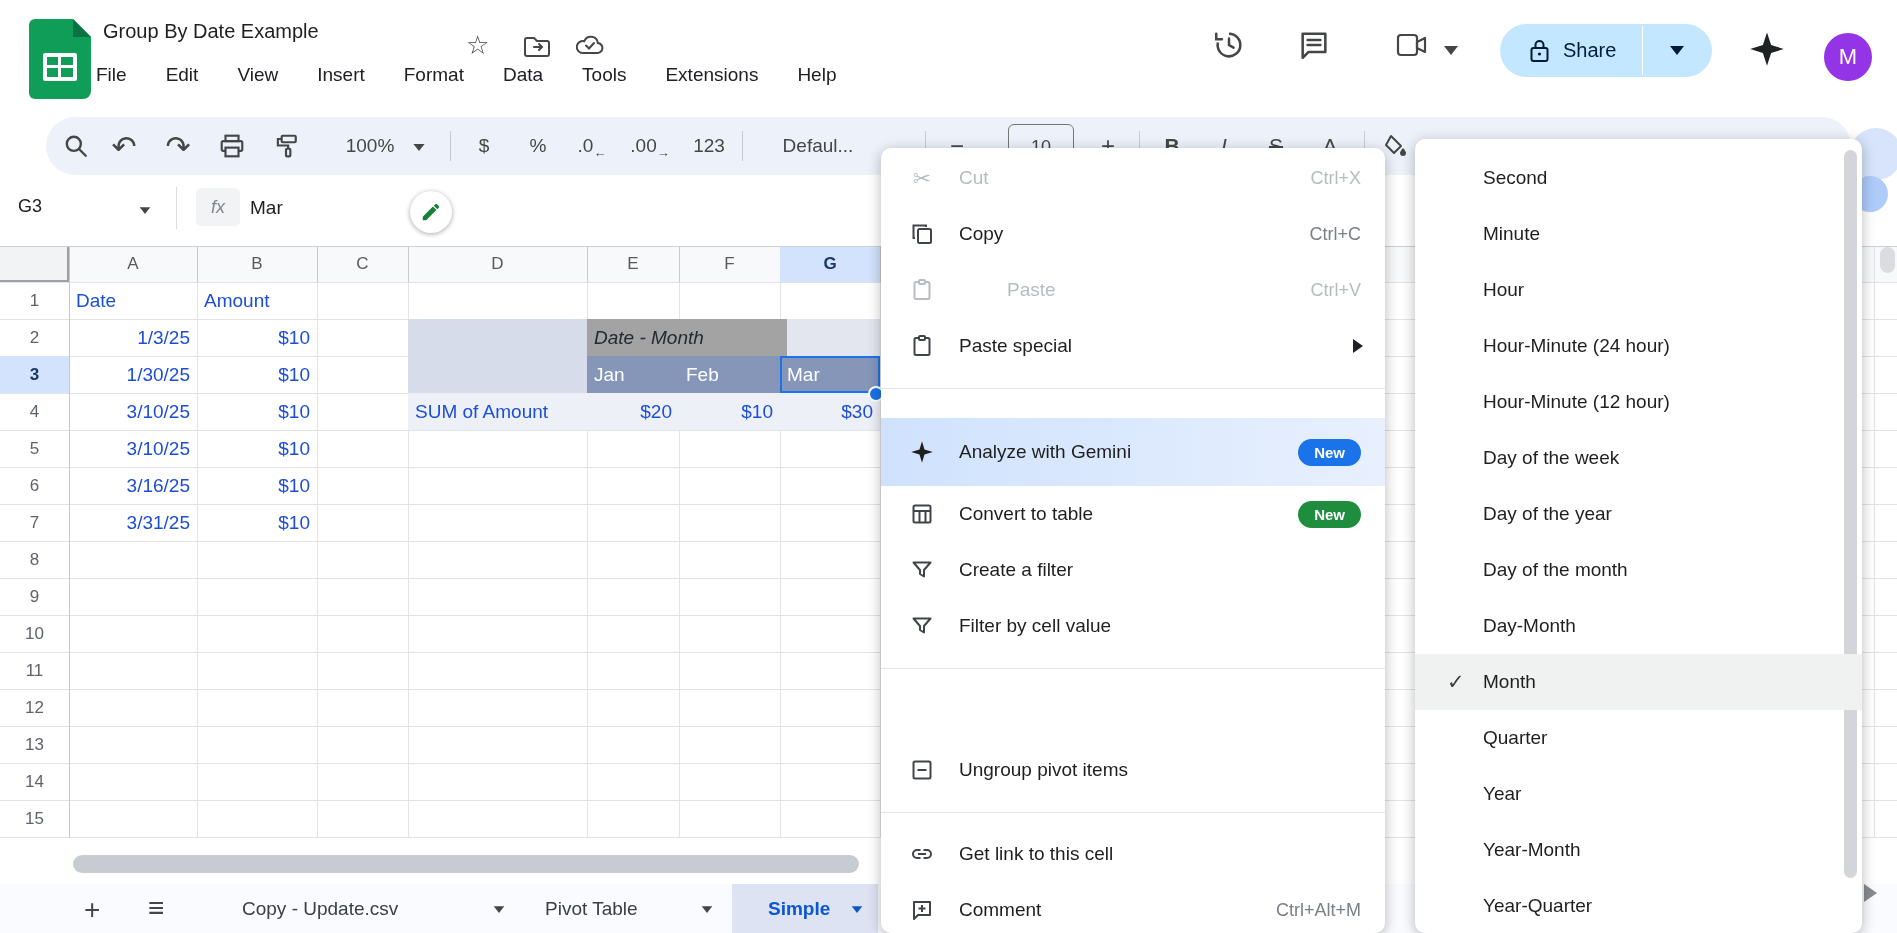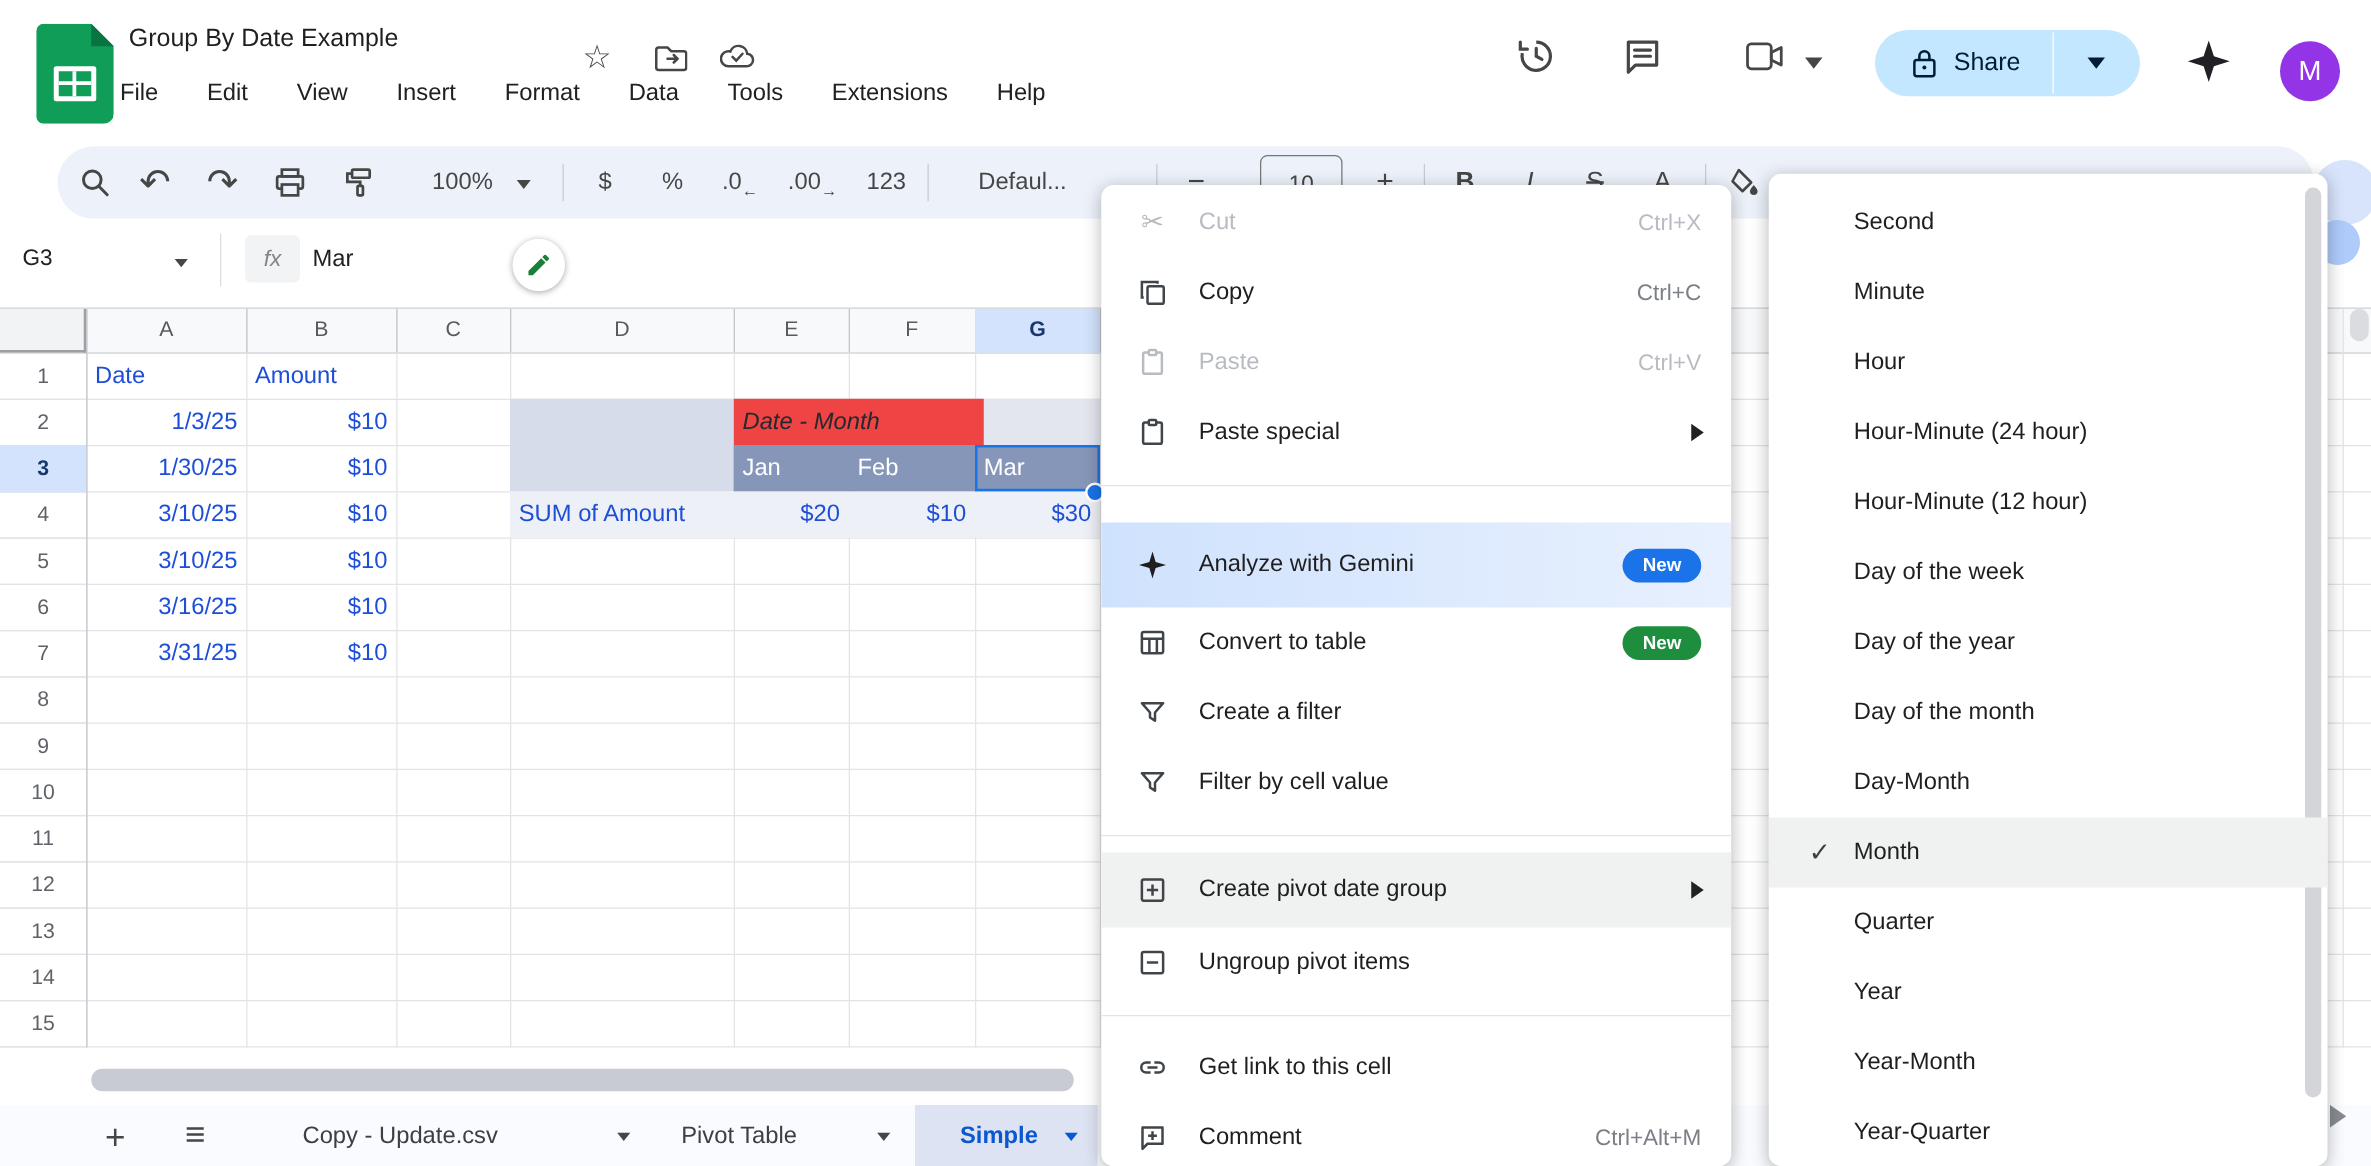--- a/index.html
+++ b/index.html
@@ -46,21 +46,21 @@
   .col-letter.sel{background:#d3e3fd;color:#19376b;font-weight:bold;}
   .row-num{position:absolute;left:0;width:69px;height:37px;line-height:37px;text-align:center;
            font-size:17px;color:#5f6368;border-bottom:1px solid #e2e3e6;}
   .row-num.sel{background:#d3e3fd;color:#19376b;font-weight:bold;}
   #corner-box{position:absolute;left:0;top:0;width:69px;height:36px;background:#f1f3f4;
               border-right:2px solid #9aa0a6;border-bottom:2px solid #9aa0a6;box-sizing:border-box;}
   .cell{position:absolute;height:37px;line-height:37px;font-size:19px;color:#1d4ed8;
         white-space:nowrap;overflow:hidden;padding:0 7px;box-sizing:border-box;}
   .cell.r{text-align:right;}
   .cell.ov{overflow:visible;}
-  .pv-band{background:#ef4444;font-style:italic;color:#24292f;}
+  .pv-band{background:#a3a3a3;font-style:italic;color:#24292f;}
   .pv-month{background:#8596b9;color:#ffffff;}
   #sel-rect{position:absolute;border:2px solid #1a73e8;box-sizing:border-box;}
   #pencil-btn{position:absolute;left:410px;top:191px;width:42px;height:42px;border-radius:50%;background:#fff;
               box-shadow:0 1px 5px rgba(0,0,0,.35);display:flex;align-items:center;justify-content:center;}
   
   #hscroll-thumb{left:73px;top:855px;width:786px;height:18px;border-radius:9px;background:#c8ccd2;z-index:1;}
   #tabbar{left:0;top:884px;width:1897px;height:49px;background:#f9fbfe;z-index:1;font-size:19px;color:#3c4043;}
   #tab-active-bg{position:absolute;left:732px;top:0;width:146px;height:49px;background:#dde3f2;}
   
   .menu-panel{background:#fff;border-radius:10px;box-shadow:0 3px 14px rgba(0,0,0,.28);overflow:hidden;}
@@ -363,21 +363,21 @@
     <div class="cm-item" style="top: 58px; height: 56px;">
       <div class="cm-icon">
         <svg width="24" height="24" viewBox="0 0 24 24" fill="none" stroke="currentColor" stroke-width="2">
           <rect x="8" y="7" width="13" height="14" rx="1.5"></rect>
           <path d="M5 16H3.5V3.5H16V5"></path>
         </svg>
       </div>
       <div class="cm-label">Copy</div>
       <div class="cm-shortcut">Ctrl+C</div>
     </div>
-    <div class="cm-item disabled" style="top: 114px; height: 56px;">
+    <div class="cm-item disabled" style="top: 114px; height: 56px; gap: 48px;">
       <div class="cm-icon">
         <svg width="24" height="24" viewBox="0 0 24 24" fill="none" stroke="currentColor" stroke-width="2">
           <rect x="4.5" y="4" width="15" height="17" rx="1.5"></rect>
           <rect x="9" y="2" width="6" height="4" rx="1" fill="#fff"></rect>
         </svg>
       </div>
       <div class="cm-label">Paste</div>
       <div class="cm-shortcut">Ctrl+V</div>
     </div>
     <div class="cm-item" style="top: 170px; height: 56px;">
@@ -420,30 +420,20 @@
     </div>
     <div class="cm-item" style="top: 450px; height: 56px;">
       <div class="cm-icon">
         <svg width="24" height="24" viewBox="0 0 24 24" fill="none" stroke="currentColor" stroke-width="2" stroke-linejoin="round">
           <path d="M3.5 4.5h17l-6.5 7.5v6.5l-4-2.5v-4z"></path>
         </svg>
       </div>
       <div class="cm-label">Filter by cell value</div>
     </div>
     <div class="cm-sep" style="top: 520px;"></div>
-    <div class="cm-item hl-grey" style="top: 534px; height: 60px;">
-      <div class="cm-icon">
-        <svg width="24" height="24" viewBox="0 0 24 24" fill="none" stroke="currentColor" stroke-width="2">
-          <rect x="3.5" y="3.5" width="17" height="17" rx="1.5"></rect>
-          <path d="M12 7.5v9M7.5 12h9"></path>
-        </svg>
-      </div>
-      <div class="cm-label">Create pivot date group</div>
-      <div class="subarrow"></div>
-    </div>
     <div class="cm-item" style="top: 594px; height: 56px;">
       <div class="cm-icon">
         <svg width="24" height="24" viewBox="0 0 24 24" fill="none" stroke="currentColor" stroke-width="2">
           <rect x="3.5" y="3.5" width="17" height="17" rx="1.5"></rect>
           <path d="M7.5 12h9"></path>
         </svg>
       </div>
       <div class="cm-label">Ungroup pivot items</div>
     </div>
     <div class="cm-sep" style="top: 664px;"></div>

